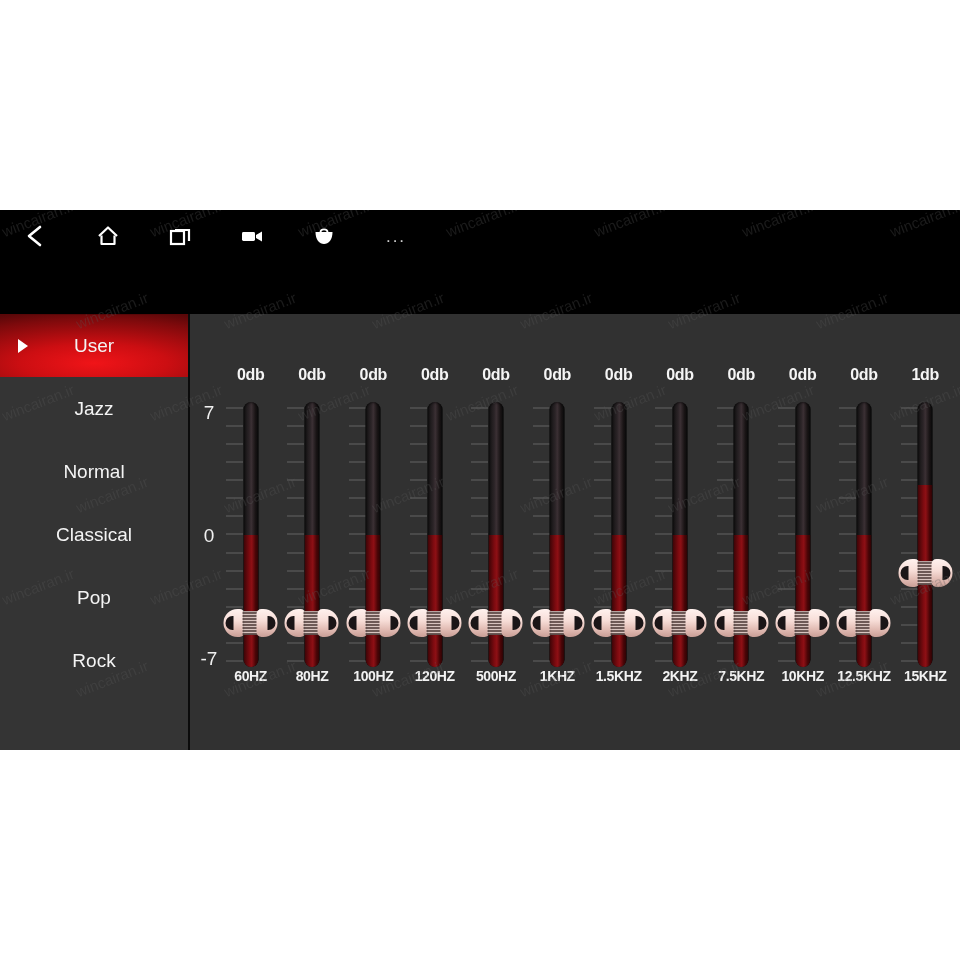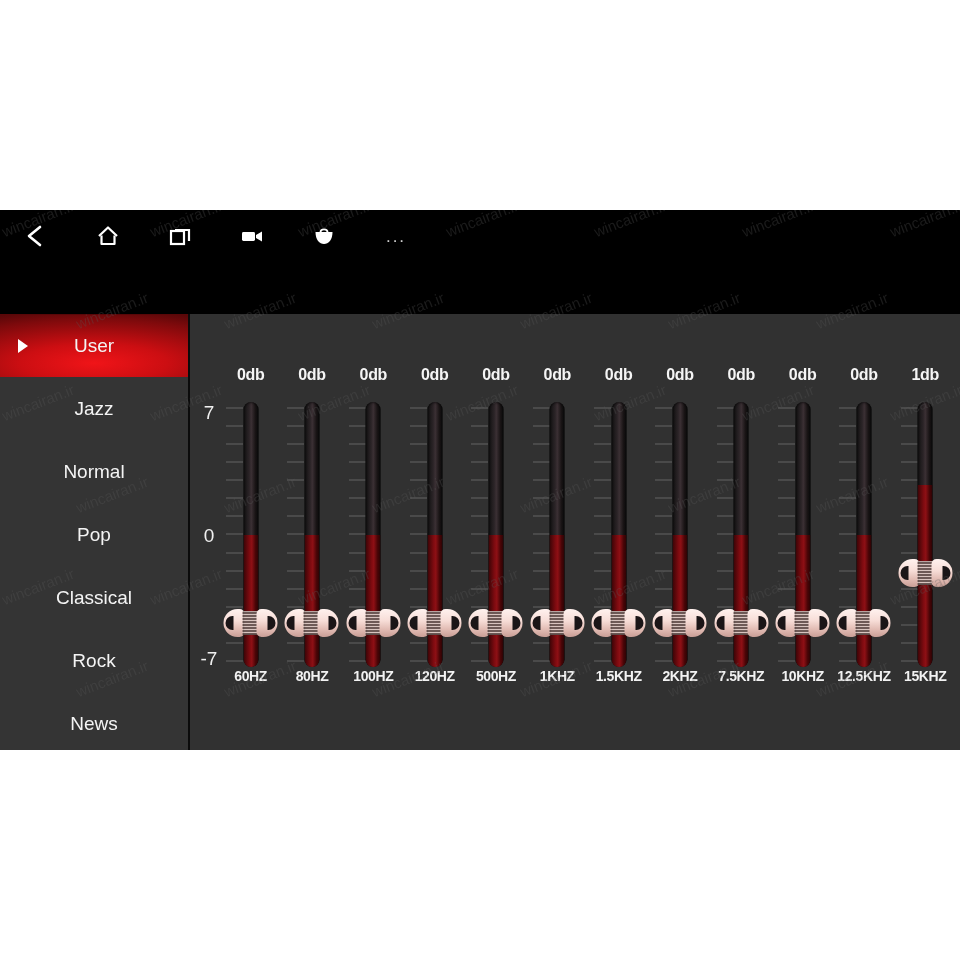--- a/index.html
+++ b/index.html
@@ -195,30 +195,27 @@
         <span class="caret"></span>
         <span>User</span>
       </div>
       <div class="preset">
         <span>Jazz</span>
       </div>
       <div class="preset">
         <span>Normal</span>
       </div>
       <div class="preset">
+        <span>Classical</span>
+      </div>
+      <div class="preset">
         <span>Pop</span>
-      </div>
-      <div class="preset">
-        <span>Classical</span>
       </div>
       <div class="preset">
         <span>Rock</span>
-      </div>
-      <div class="preset">
-        <span>News</span>
       </div>
     </div>
 
     <div class="eqpanel">
       <div class="scale">
         <span class="s-top">7</span>
         <span class="s-mid">0</span>
         <span class="s-bot">-7</span>
       </div>
       <div class="bands" id="bands">

